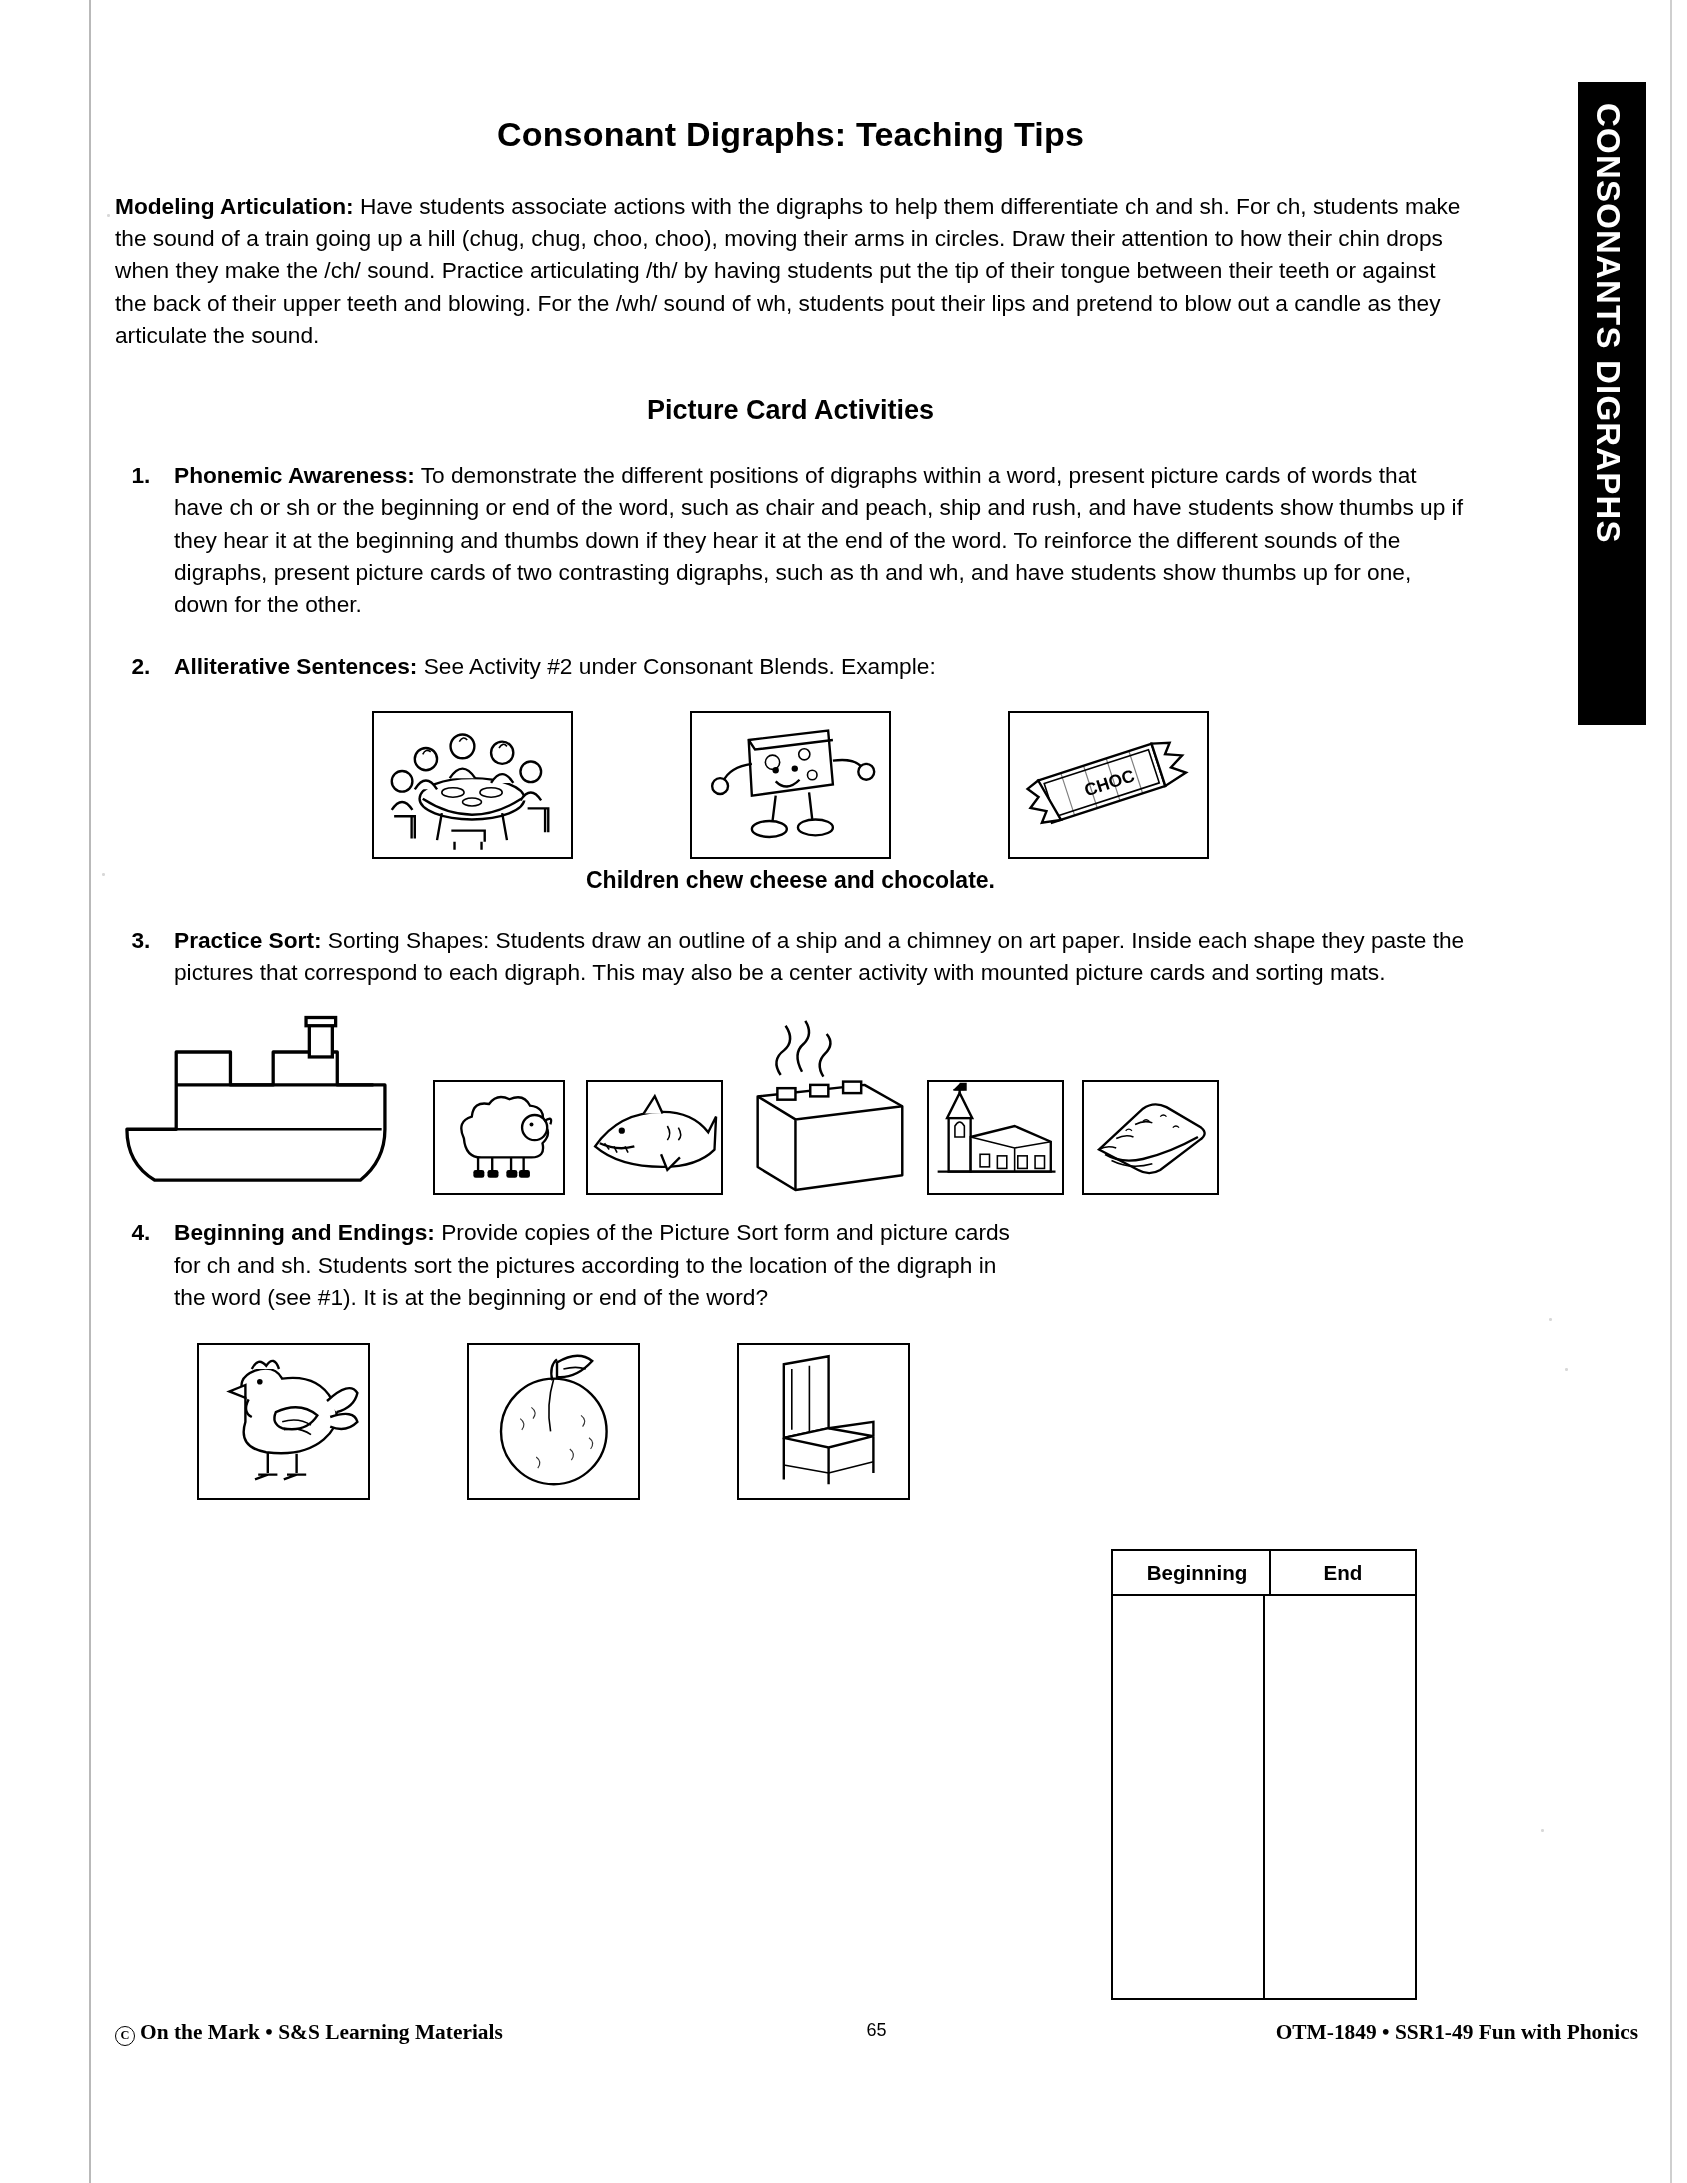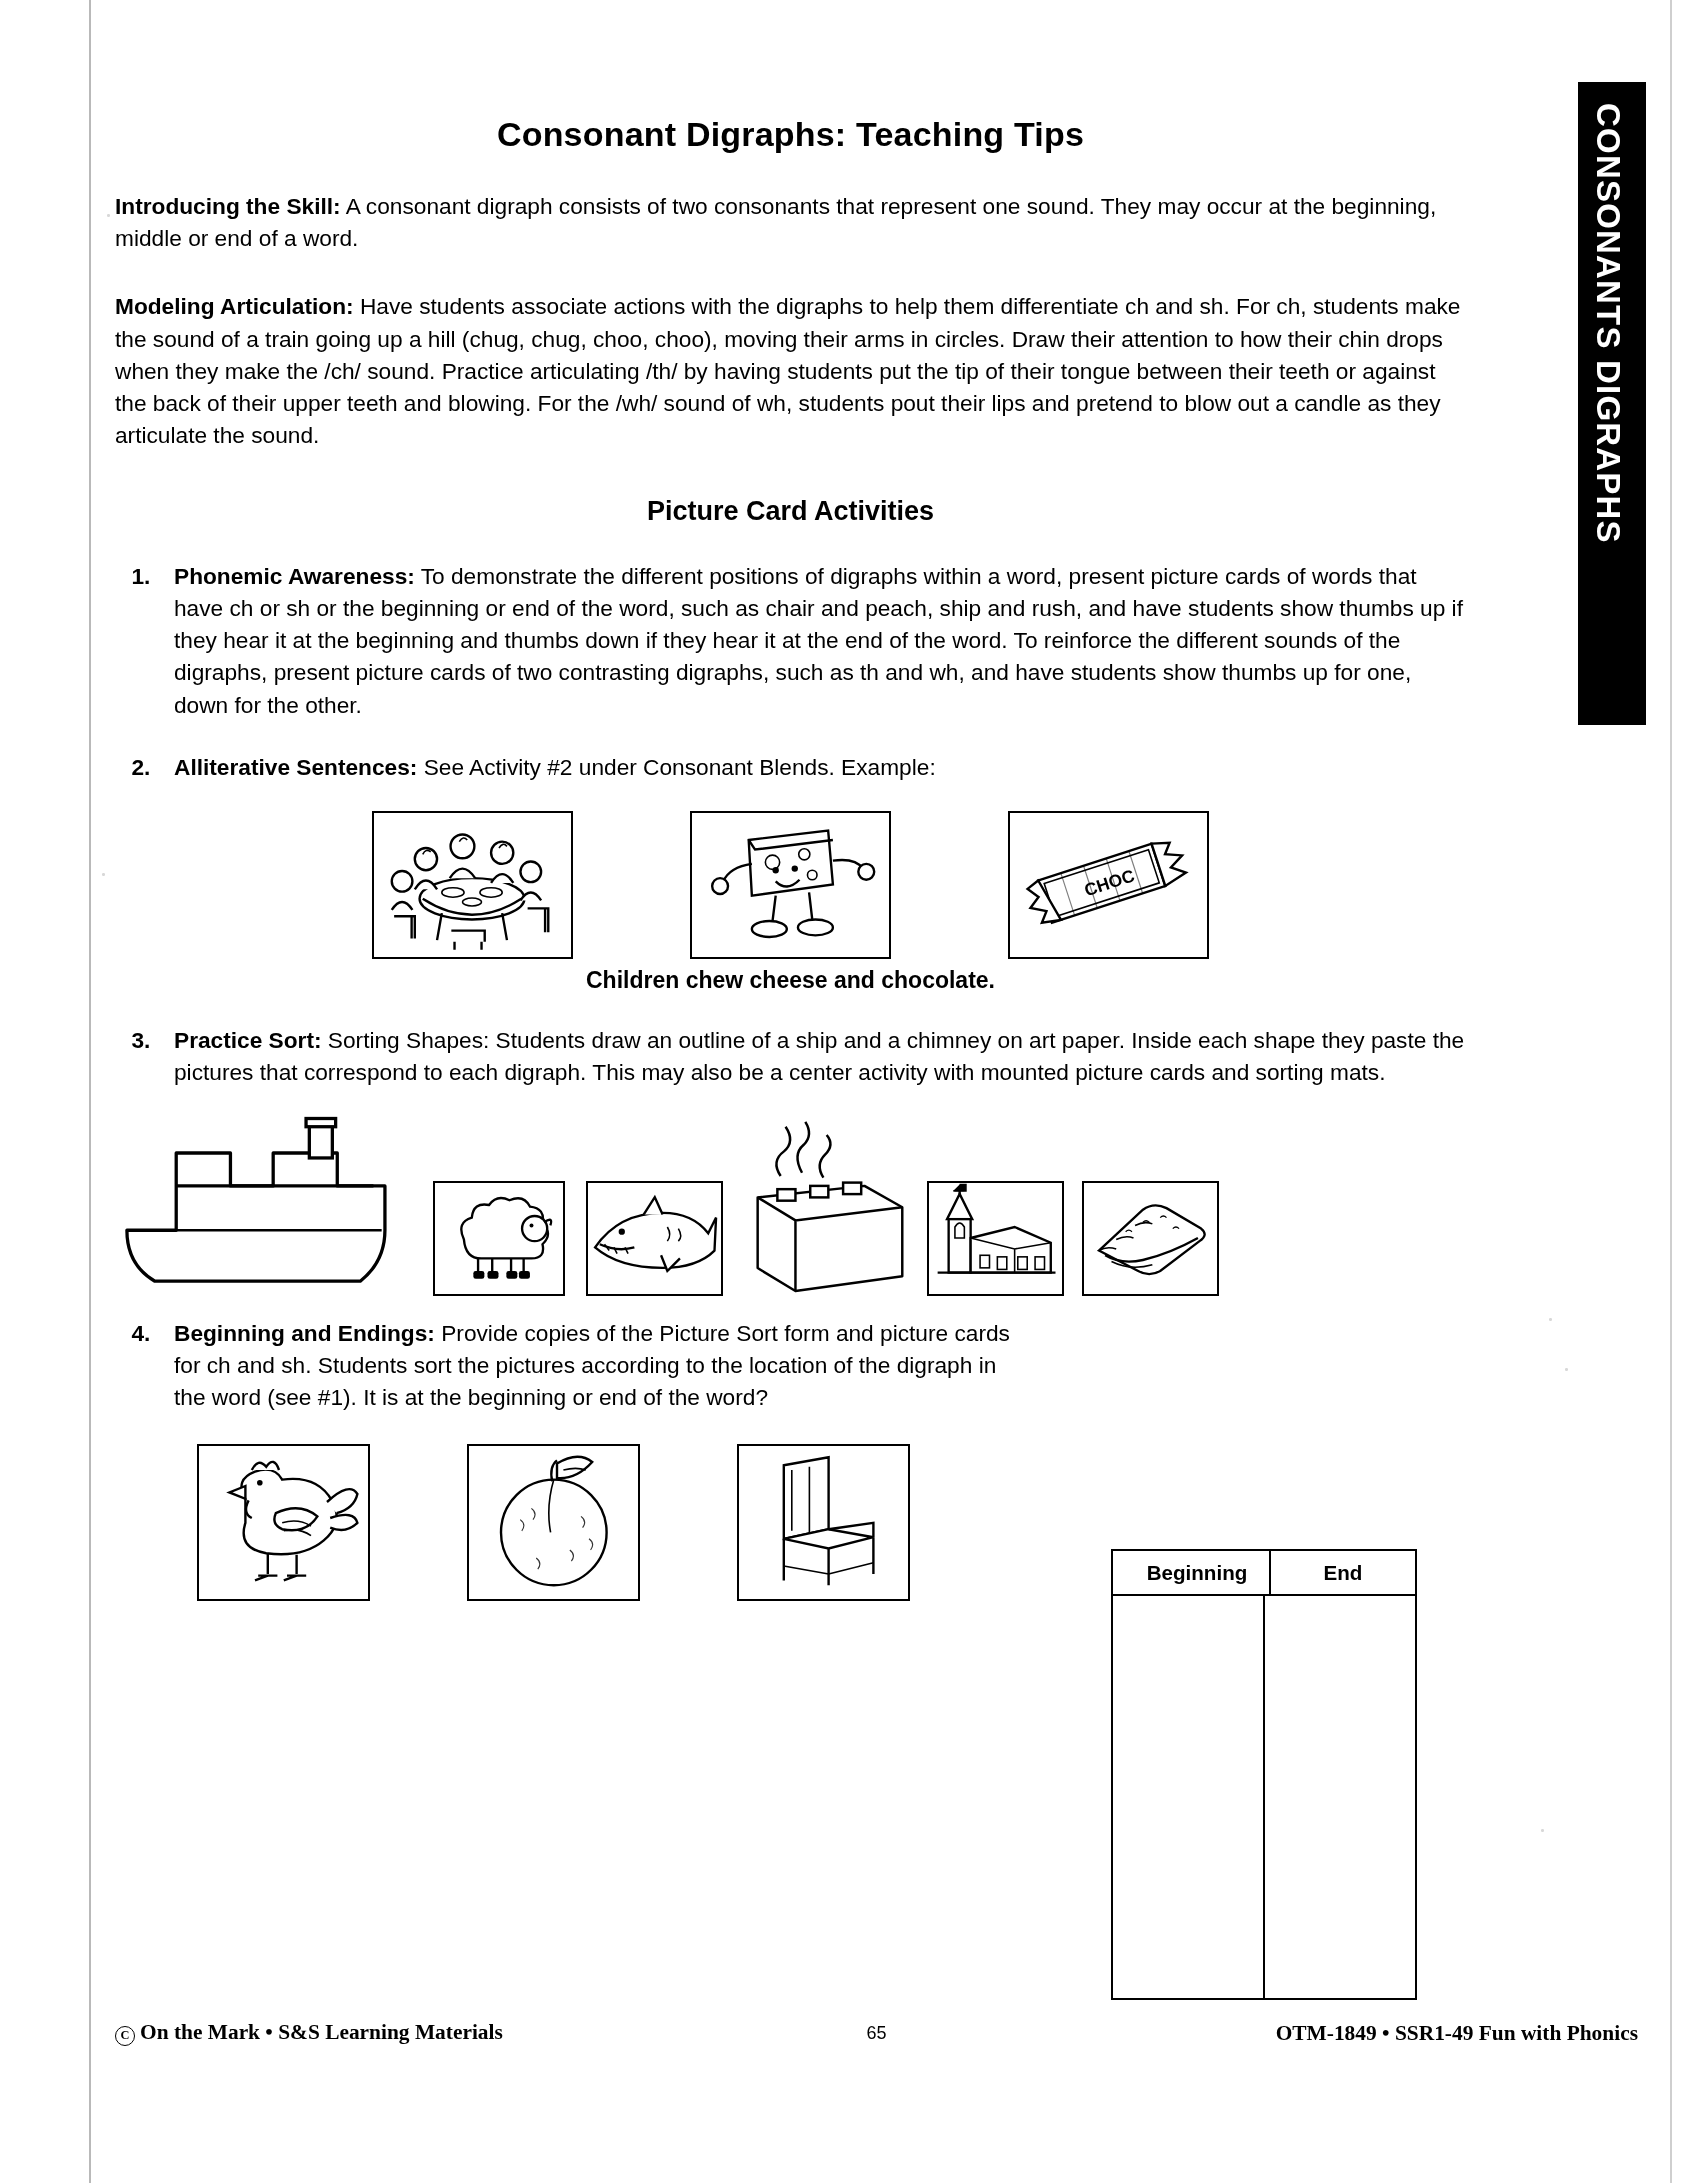--- a/index.html
+++ b/index.html
@@ -174,21 +174,21 @@
     border-right: 2.5px solid #000;
   }
 
   
   .footer {
     position: absolute;
     left: 115px;
     right: 49px;
     top: 2020px;
     display: flex;
-    align-items: center;
+    align-items: flex-start;
     font-family: "Liberation Serif", serif;
     font-size: 21.4px;
     font-weight: bold;
   }
   .footer .left { width: 40%; }
   .footer .mid {
     width: 20%;
     text-align: center;
     font-family: "Liberation Sans", sans-serif;
     font-weight: normal;
@@ -226,23 +226,20 @@
   <div class="page-edge-right"></div>
 
   <div class="side-tab">
     <span class="side-tab-label">CONSONANTS DIGRAPHS</span>
   </div>
 
   <div class="content">
 
     <h1 class="doc-title">Consonant Digraphs: Teaching Tips</h1>
 
-    <p class="para">
-      <span class="lead">Introducing the Skill:</span><span> A consonant digraph consists of two consonants that represent one sound. They may occur at the beginning, middle or end of a word.</span>
-    </p>
 
     <p class="para">
       <span class="lead">Modeling Articulation:</span><span> Have students associate actions with the digraphs to help them differentiate ch and sh. For ch, students make the sound of a train going up a hill (chug, chug, choo, choo), moving their arms in circles. Draw their attention to how their chin drops when they make the /ch/ sound. Practice articulating /th/ by having students put the tip of their tongue between their teeth or against the back of their upper teeth and blowing. For the /wh/ sound of wh, students pout their lips and pretend to blow out a candle as they articulate the sound.</span>
     </p>
 
     <h2 class="section-title">Picture Card Activities</h2>
 
     <ol class="activities">
 
       <li>

